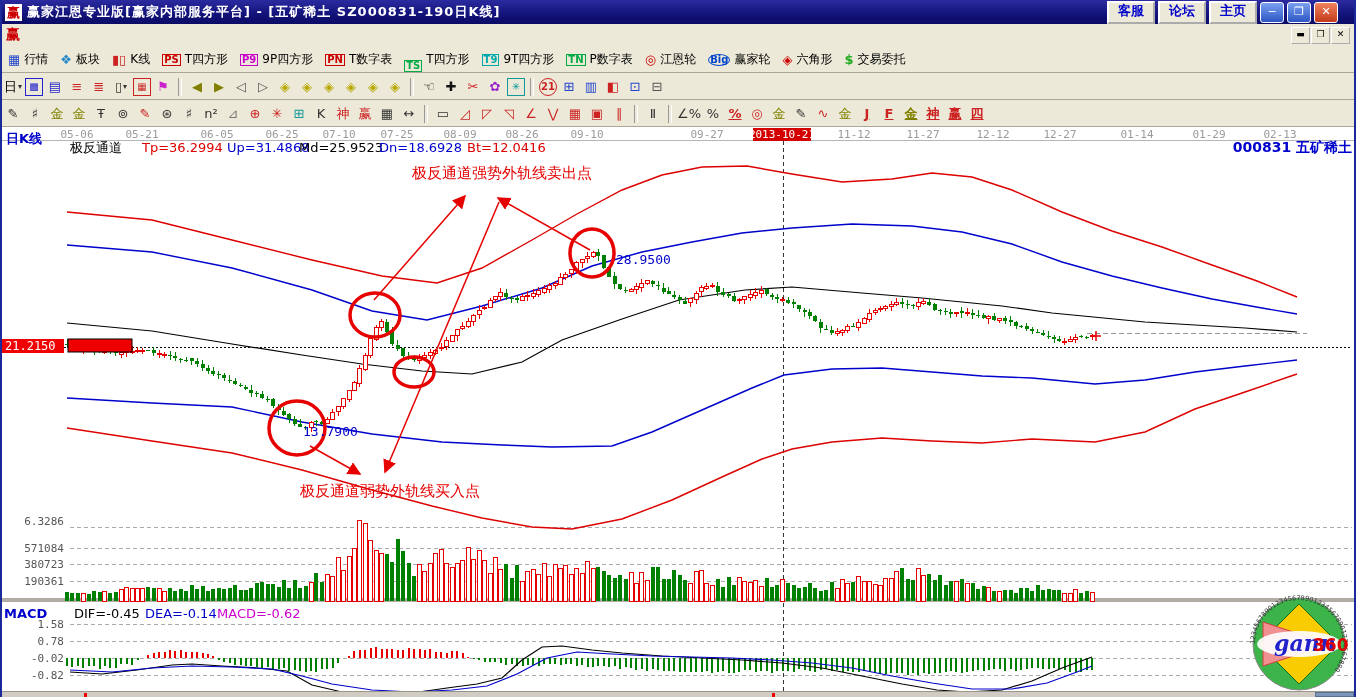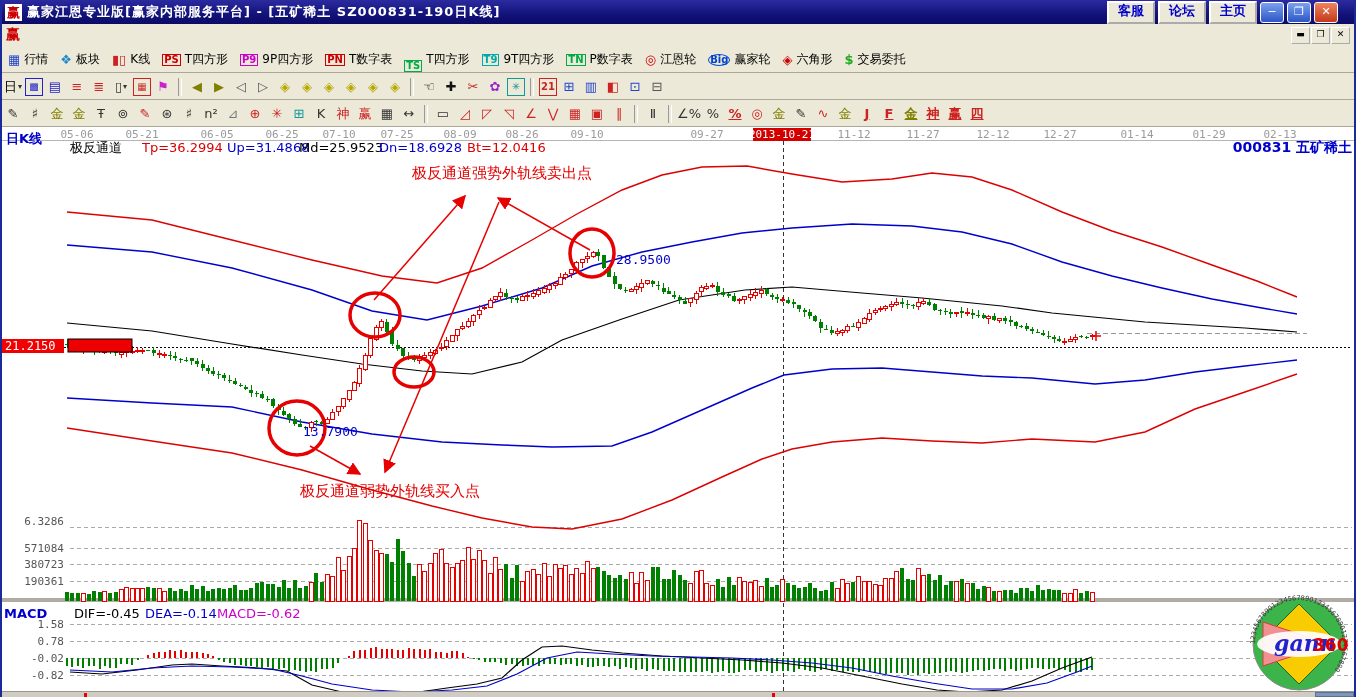--- a/index.html
+++ b/index.html
@@ -140,21 +140,21 @@
       <span class="icon-cell" style="color: rgb(184, 168, 0);">◈</span>
       <span class="icon-cell" style="color: rgb(184, 168, 0);">◈</span>
       <span class="icon-cell" style="color: rgb(184, 168, 0);">◈</span>
       <span class="tb-sep"></span>
       <span class="icon-cell" style="color: rgb(51, 51, 51);">☜</span>
       <span class="icon-cell" style="color: rgb(17, 17, 17);">✚</span>
       <span class="icon-cell" style="color: rgb(204, 34, 34);">✂</span>
       <span class="icon-cell" style="color: rgb(153, 34, 204);">✿</span>
       <span class="icon-cell boxed" style="color: rgb(17, 153, 153);">✳</span>
       <span class="tb-sep"></span>
-      <span class="icon-cell boxed" style="color: rgb(204, 34, 34);">21</span>
+      <span class="icon-cell boxed" style="color: rgb(204, 34, 34); border-radius: 9px;">21</span>
       <span class="icon-cell" style="color: rgb(34, 68, 204);">⊞</span>
       <span class="icon-cell" style="color: rgb(34, 68, 204);">▥</span>
       <span class="icon-cell" style="color: rgb(204, 34, 34);">◧</span>
       <span class="icon-cell" style="color: rgb(34, 68, 204);">⊡</span>
       <span class="icon-cell" style="color: rgb(85, 85, 85);">⊟</span>
     </div>
   <div id="toolbar3" class="toolbar">
       <span class="icon-cell" style="color: rgb(51, 51, 51);">✎</span>
       <span class="icon-cell" style="color: rgb(51, 51, 51);">♯</span>
       <span class="icon-cell" style="color: rgb(128, 128, 0);">金</span>

